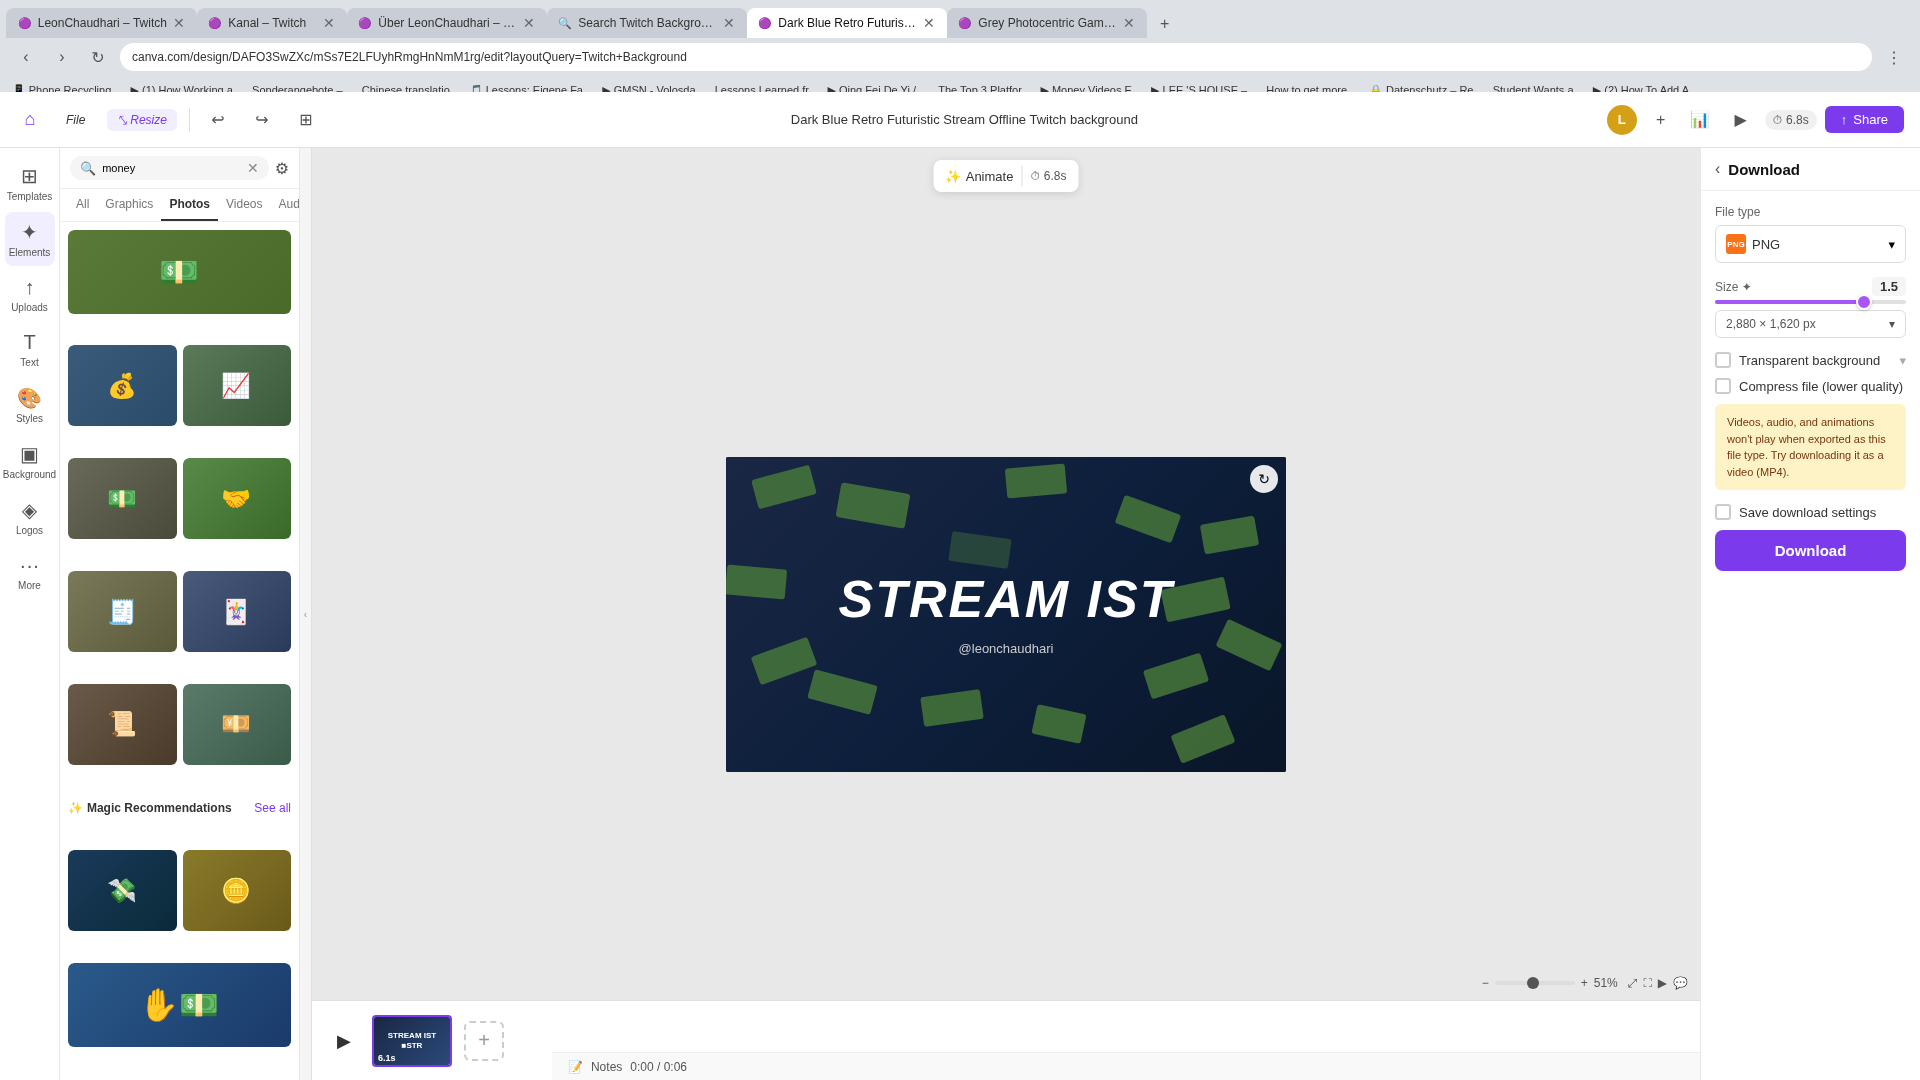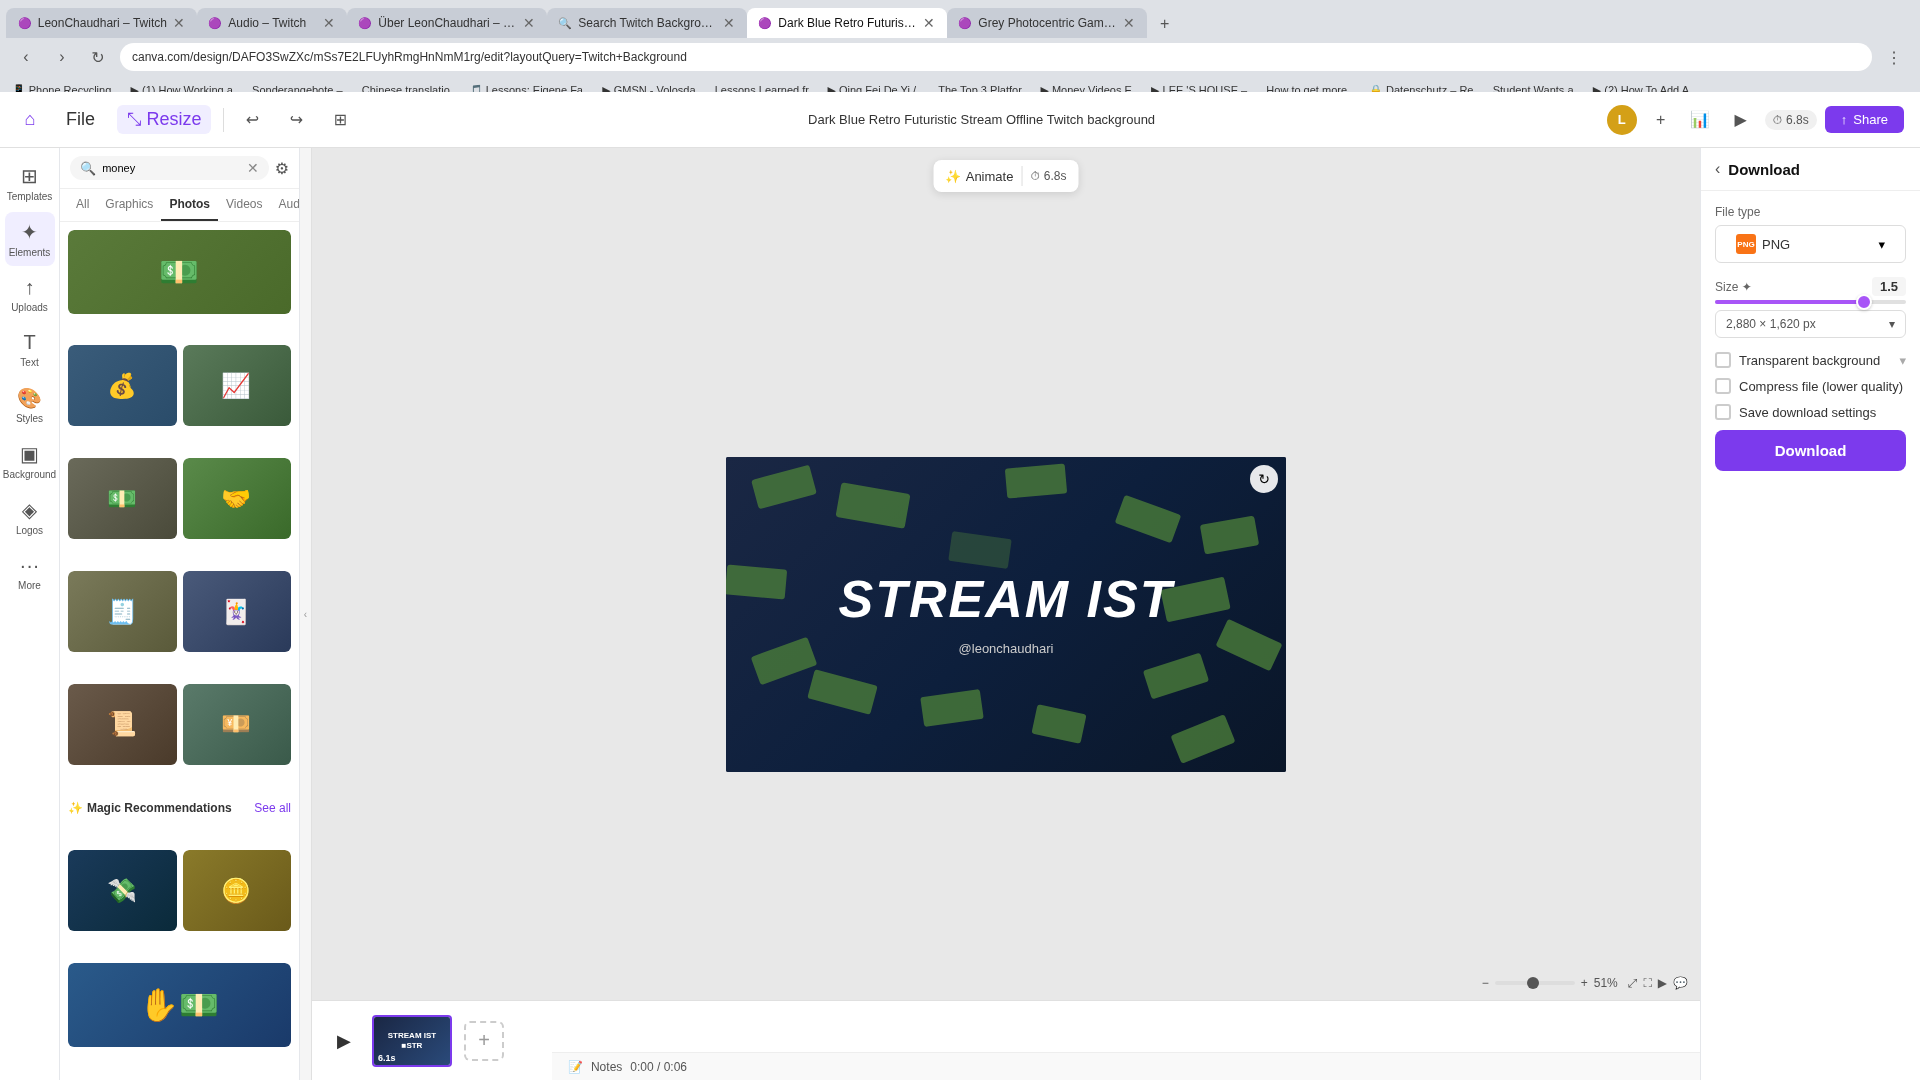--- a/index.html
+++ b/index.html
@@ -18,21 +18,21 @@
     .nav-btn { width: 28px; height: 28px; display: flex; align-items: center; justify-content: center; border-radius: 50%; cursor: pointer; color: #555; font-size: 16px; }
     .url-bar { flex: 1; height: 28px; background: #fff; border-radius: 14px; display: flex; align-items: center; padding: 0 12px; font-size: 12px; color: #333; }
     .bookmark-bar { display: flex; align-items: center; padding: 2px 12px; gap: 10px; height: 28px; background: #dee1e6; overflow: hidden; }
     .bookmark-item { font-size: 11px; color: #333; cursor: pointer; white-space: nowrap; display: flex; align-items: center; gap: 3px; }
 
     
     .app { display: flex; flex-direction: column; height: calc(1080px - 92px); background: #fff; }
     .top-bar { display: flex; align-items: center; padding: 0 16px; height: 56px; border-bottom: 1px solid #e0e0e0; gap: 8px; background: #fff; }
     .top-bar-left { display: flex; align-items: center; gap: 12px; }
     .top-bar-sep { width: 1px; height: 24px; background: #ddd; }
-    .top-nav-btn { padding: 4px 10px; border-radius: 6px; cursor: pointer; font-size: 18px; color: #333; display: flex; align-items: center; gap: 4px; }
+    .top-nav-btn { padding: 4px 10px; border-radius: 6px; cursor: pointer; font-size: 12px; color: #333; display: flex; align-items: center; gap: 4px; font-style: italic; }
 
     .doc-title { flex: 1; text-align: center; font-size: 13px; color: #333; font-weight: 400; }
     .top-bar-right { display: flex; align-items: center; gap: 8px; }
     .user-avatar { width: 30px; height: 30px; border-radius: 50%; background: #d4a017; display: flex; align-items: center; justify-content: center; color: #fff; font-weight: bold; font-size: 13px; }
     .share-btn { background: #7c3aed; color: #fff; border: none; border-radius: 6px; padding: 6px 16px; font-size: 13px; cursor: pointer; display: flex; align-items: center; gap: 6px; }
     .icon-btn { width: 32px; height: 32px; display: flex; align-items: center; justify-content: center; border-radius: 6px; cursor: pointer; color: #555; font-size: 16px; }
     .time-badge { background: #f0f0f0; border-radius: 12px; padding: 3px 8px; font-size: 12px; color: #555; display: flex; align-items: center; gap: 4px; }
 
     
     .main-content { display: flex; flex: 1; overflow: hidden; }
@@ -92,21 +92,21 @@
     .zoom-dot { width: 12px; height: 12px; background: #555; border-radius: 50%; position: absolute; left: 40%; top: -4px; }
 
     
     .right-panel { width: 220px; border-left: 1px solid #e5e7eb; background: #fff; display: flex; flex-direction: column; overflow: hidden; }
     .panel-header { display: flex; align-items: center; padding: 12px 14px; gap: 8px; border-bottom: 1px solid #eee; }
     .panel-back { cursor: pointer; color: #555; font-size: 16px; }
     .panel-title { font-size: 15px; font-weight: 600; color: #111; flex: 1; }
 
     .panel-body { flex: 1; padding: 14px; overflow-y: auto; }
     .field-label { font-size: 12px; color: #666; margin-bottom: 6px; font-weight: 500; }
-    .select-field { width: 100%; border: 1px solid #ddd; border-radius: 6px; padding: 8px 20px; font-size: 13px; display: flex; align-items: center; justify-content: space-between; cursor: pointer; margin-bottom: 14px; }
+    .select-field { width: 100%; border: 1px solid #ddd; border-radius: 6px; padding: 8px 10px; font-size: 13px; display: flex; align-items: center; justify-content: space-between; cursor: pointer; margin-bottom: 14px; }
     .select-val { display: flex; align-items: center; gap: 6px; color: #333; }
     .select-png-icon { width: 20px; height: 20px; background: #f97316; border-radius: 3px; display: flex; align-items: center; justify-content: center; font-size: 8px; font-weight: bold; color: #fff; }
 
     .size-row { display: flex; align-items: center; justify-content: space-between; margin-bottom: 4px; }
     .size-label { font-size: 12px; color: #666; font-weight: 500; }
     .size-val { font-size: 13px; color: #333; font-weight: 600; background: #f5f5f5; border-radius: 4px; padding: 2px 8px; }
 
     .slider-row { position: relative; margin-bottom: 6px; }
     .slider-track { width: 100%; height: 4px; background: #e0e0e0; border-radius: 2px; }
     .slider-fill { height: 100%; width: 75%; background: #a855f7; border-radius: 2px; }
@@ -136,21 +136,21 @@
 
 <div class="browser-chrome">
   <div class="tab-bar">
     <div class="tab">
       <span style="font-size:11px">🟣</span>
       <span class="tab-title">LeonChaudhari – Twitch</span>
       <span class="tab-close">✕</span>
     </div>
     <div class="tab">
       <span style="font-size:11px">🟣</span>
-      <span class="tab-title">Audio – Twitch</span>
+      <span class="tab-title">Kanal – Twitch</span>
       <span class="tab-close">✕</span>
     </div>
     <div class="tab">
       <span style="font-size:11px">🟣</span>
       <span class="tab-title">Über LeonChaudhari – Twitch</span>
       <span class="tab-close">✕</span>
     </div>
     <div class="tab">
       <span style="font-size:11px">🔍</span>
       <span class="tab-title">Search Twitch Background – C...</span>
@@ -486,20 +486,23 @@
           <span style="margin-left:auto; color:#aaa; font-size:13px;">▾</span>
         </div>
 
         
         <div class="checkbox-row">
           <div class="checkbox"></div>
           <span class="checkbox-label">Compress file (lower quality)</span>
         </div>
 
         
+        <div class="warning-box">
+          <span>Videos, audio, and animations won't play when exported as this file type. Try downloading it as a video (MP4).</span>
+        </div>
 
         
         <div class="checkbox-row">
           <div class="checkbox"></div>
           <span class="checkbox-label">Save download settings</span>
         </div>
 
         
         <button class="download-btn">
           <span>Download</span>

